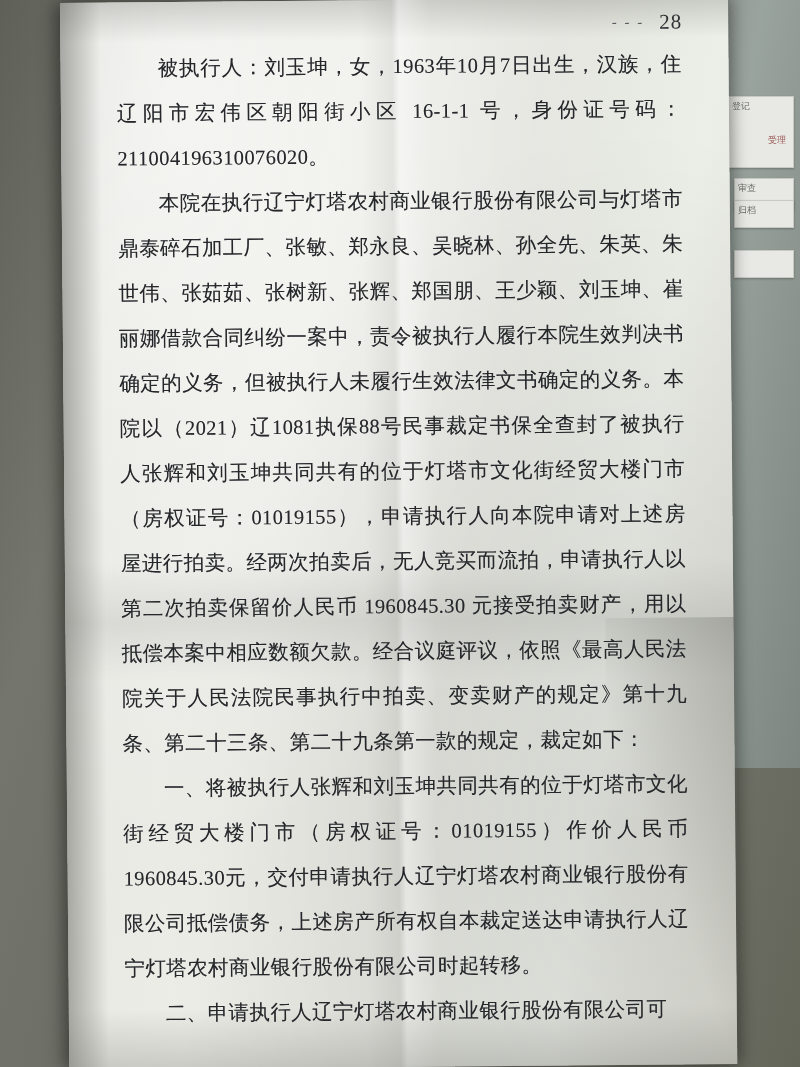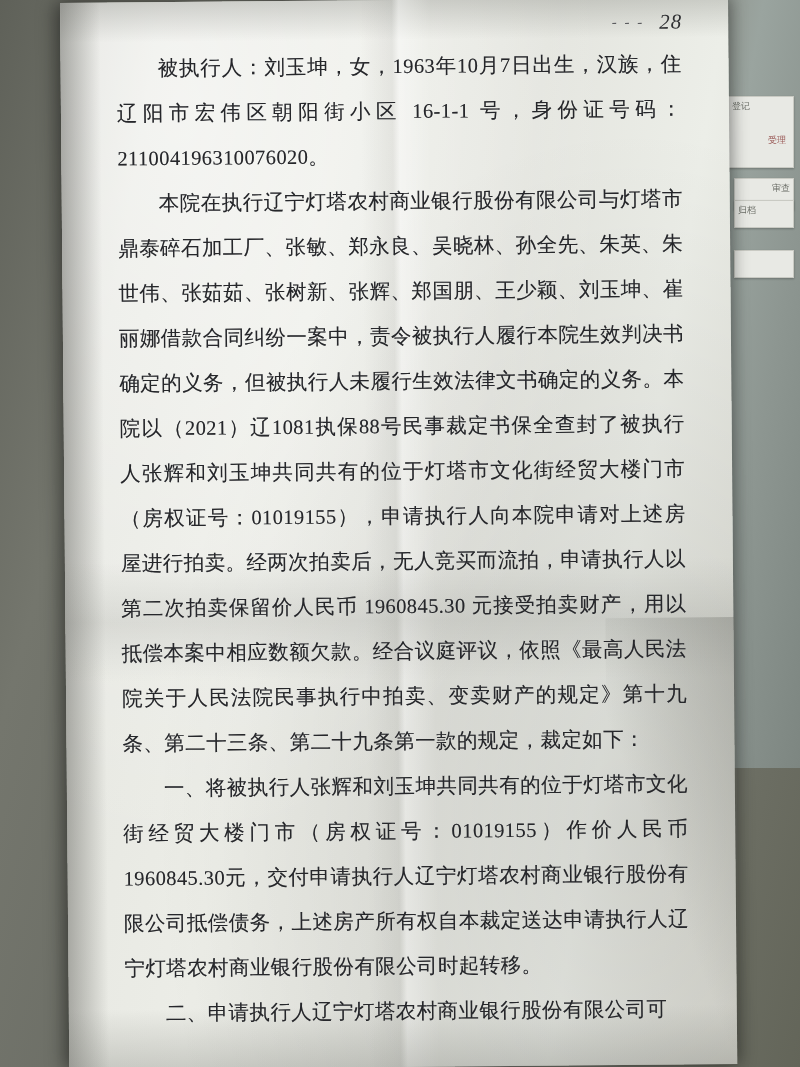--- a/index.html
+++ b/index.html
@@ -33,21 +33,21 @@
     background: linear-gradient(100deg, #8e9189 0%, #9aa49f 30%, #8d9691 60%, #7d8681 100%);
   }
   .tray-card {
     position: absolute;
     right: 6px;
     background: #e8e9e4;
     border: 1px solid #c9cac3;
     box-shadow: 0 1px 2px rgba(0,0,0,.25);
   }
   .tray-card.c1 { top: 96px;  width: 64px; height: 70px; }
-  .tray-card.c2 { top: 178px; width: 58px; height: 30px; text-align: right; }
+  .tray-card.c2 { top: 178px; width: 58px; height: 30px; }
   .tray-card.c3 { top: 200px; width: 58px; height: 26px; }
   .tray-card.c4 { top: 250px; width: 58px; height: 26px; }
   .tray-label {
     font-size: 9px;
     color: #6c6f68;
     padding: 4px 3px;
     line-height: 1.2;
     font-family: "Liberation Sans", sans-serif;
   }
   .tray-stamp {
@@ -107,21 +107,20 @@
 
   
   .page-number {
     position: absolute;
     right: 46px;
     top: 12px;
     font-size: 21px;
     color: #2f3033;
     font-family: "Liberation Serif", serif;
     letter-spacing: 1px;
-    font-style: italic;
   }
   .page-number-dashes {
     position: absolute;
     right: 84px;
     top: 16px;
     font-size: 15px;
     color: #5c5d60;
     letter-spacing: 2px;
   }
 

